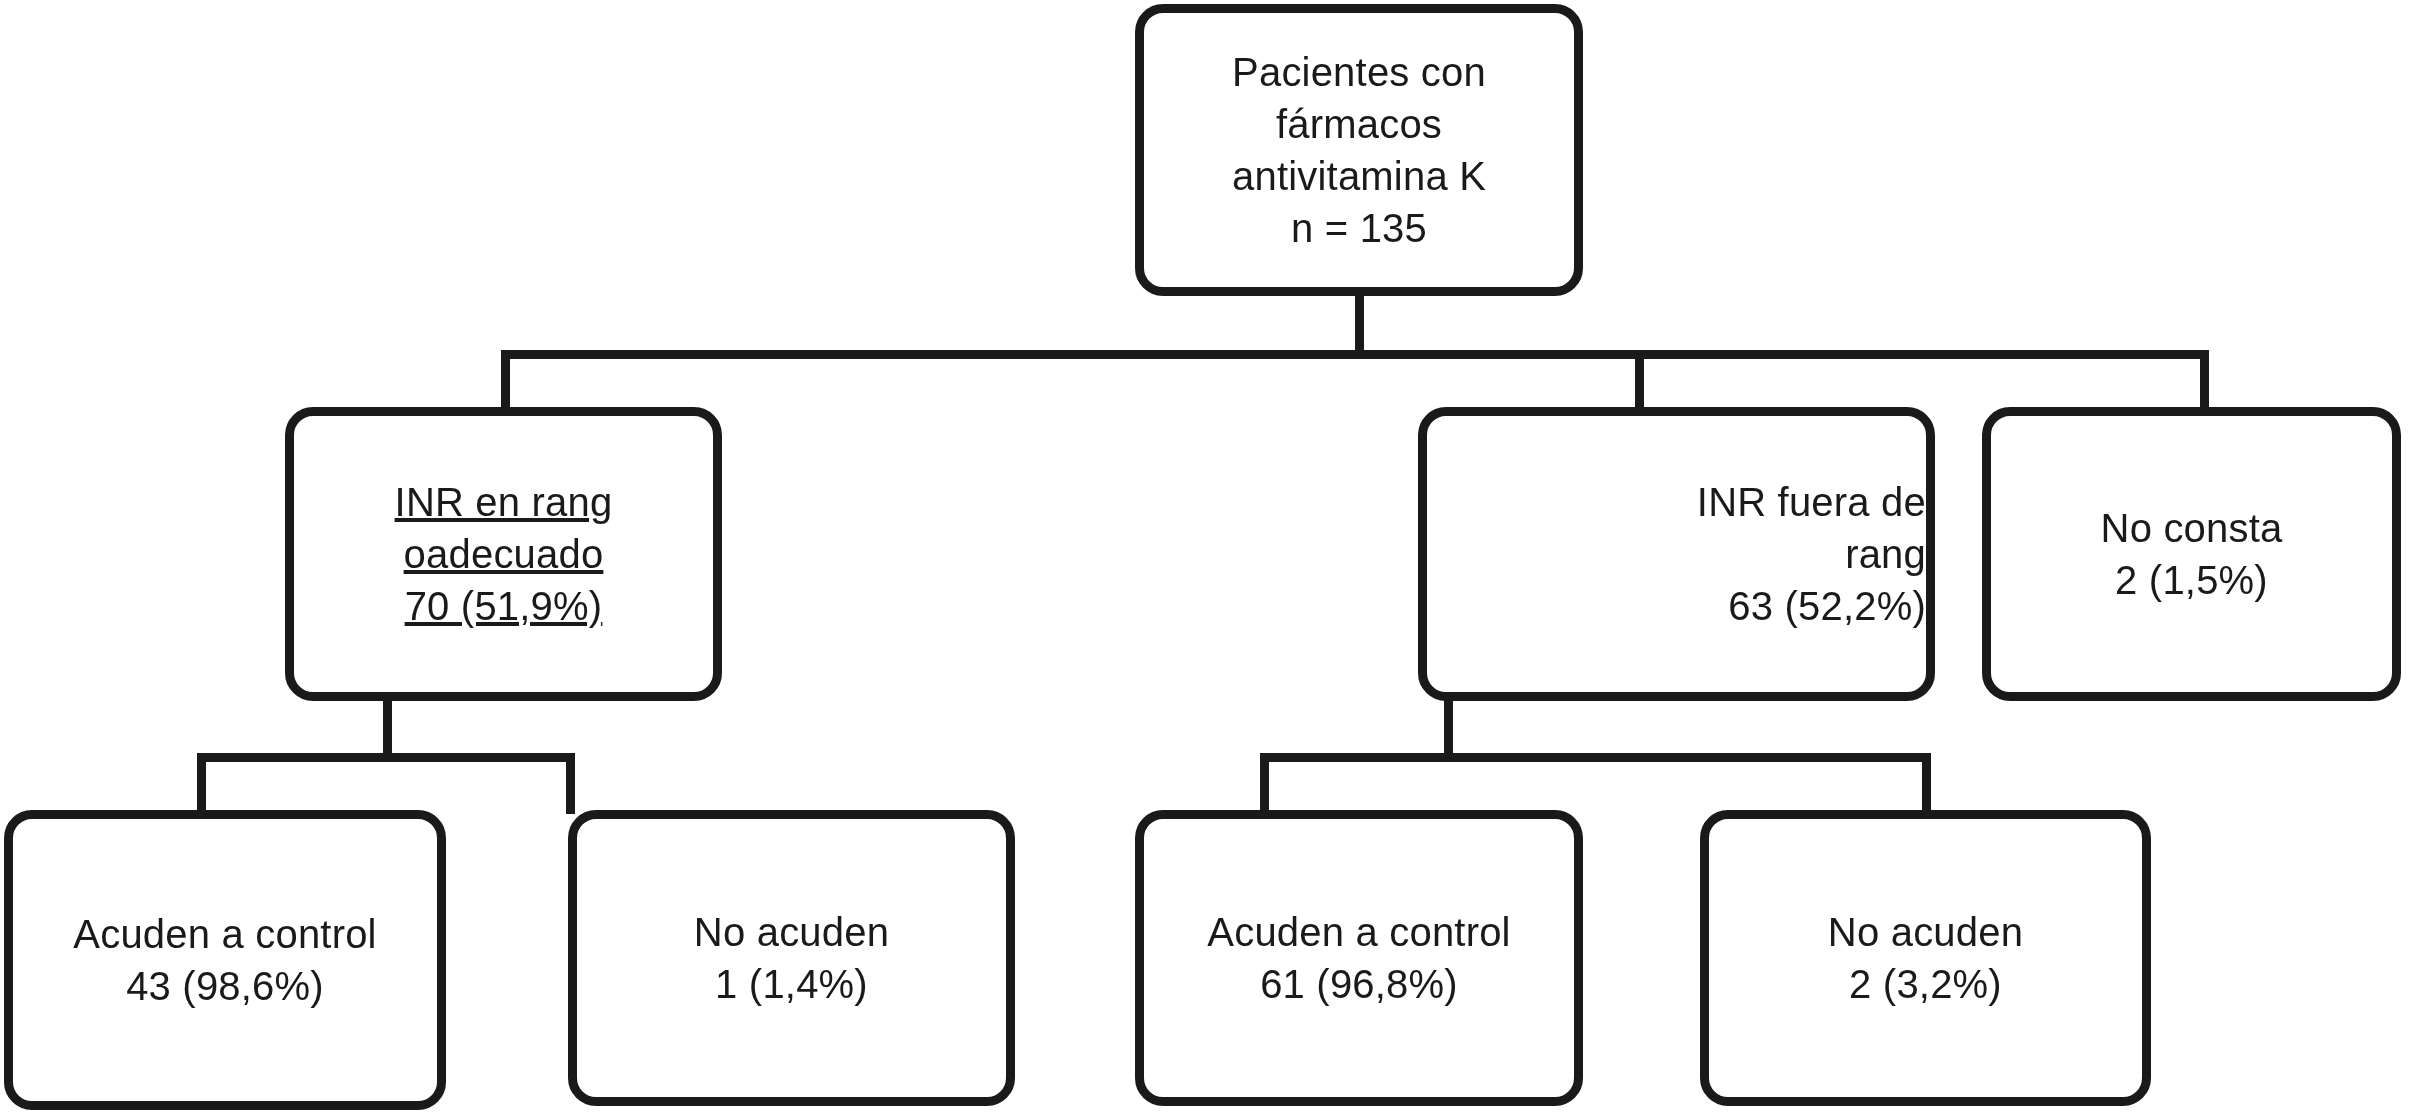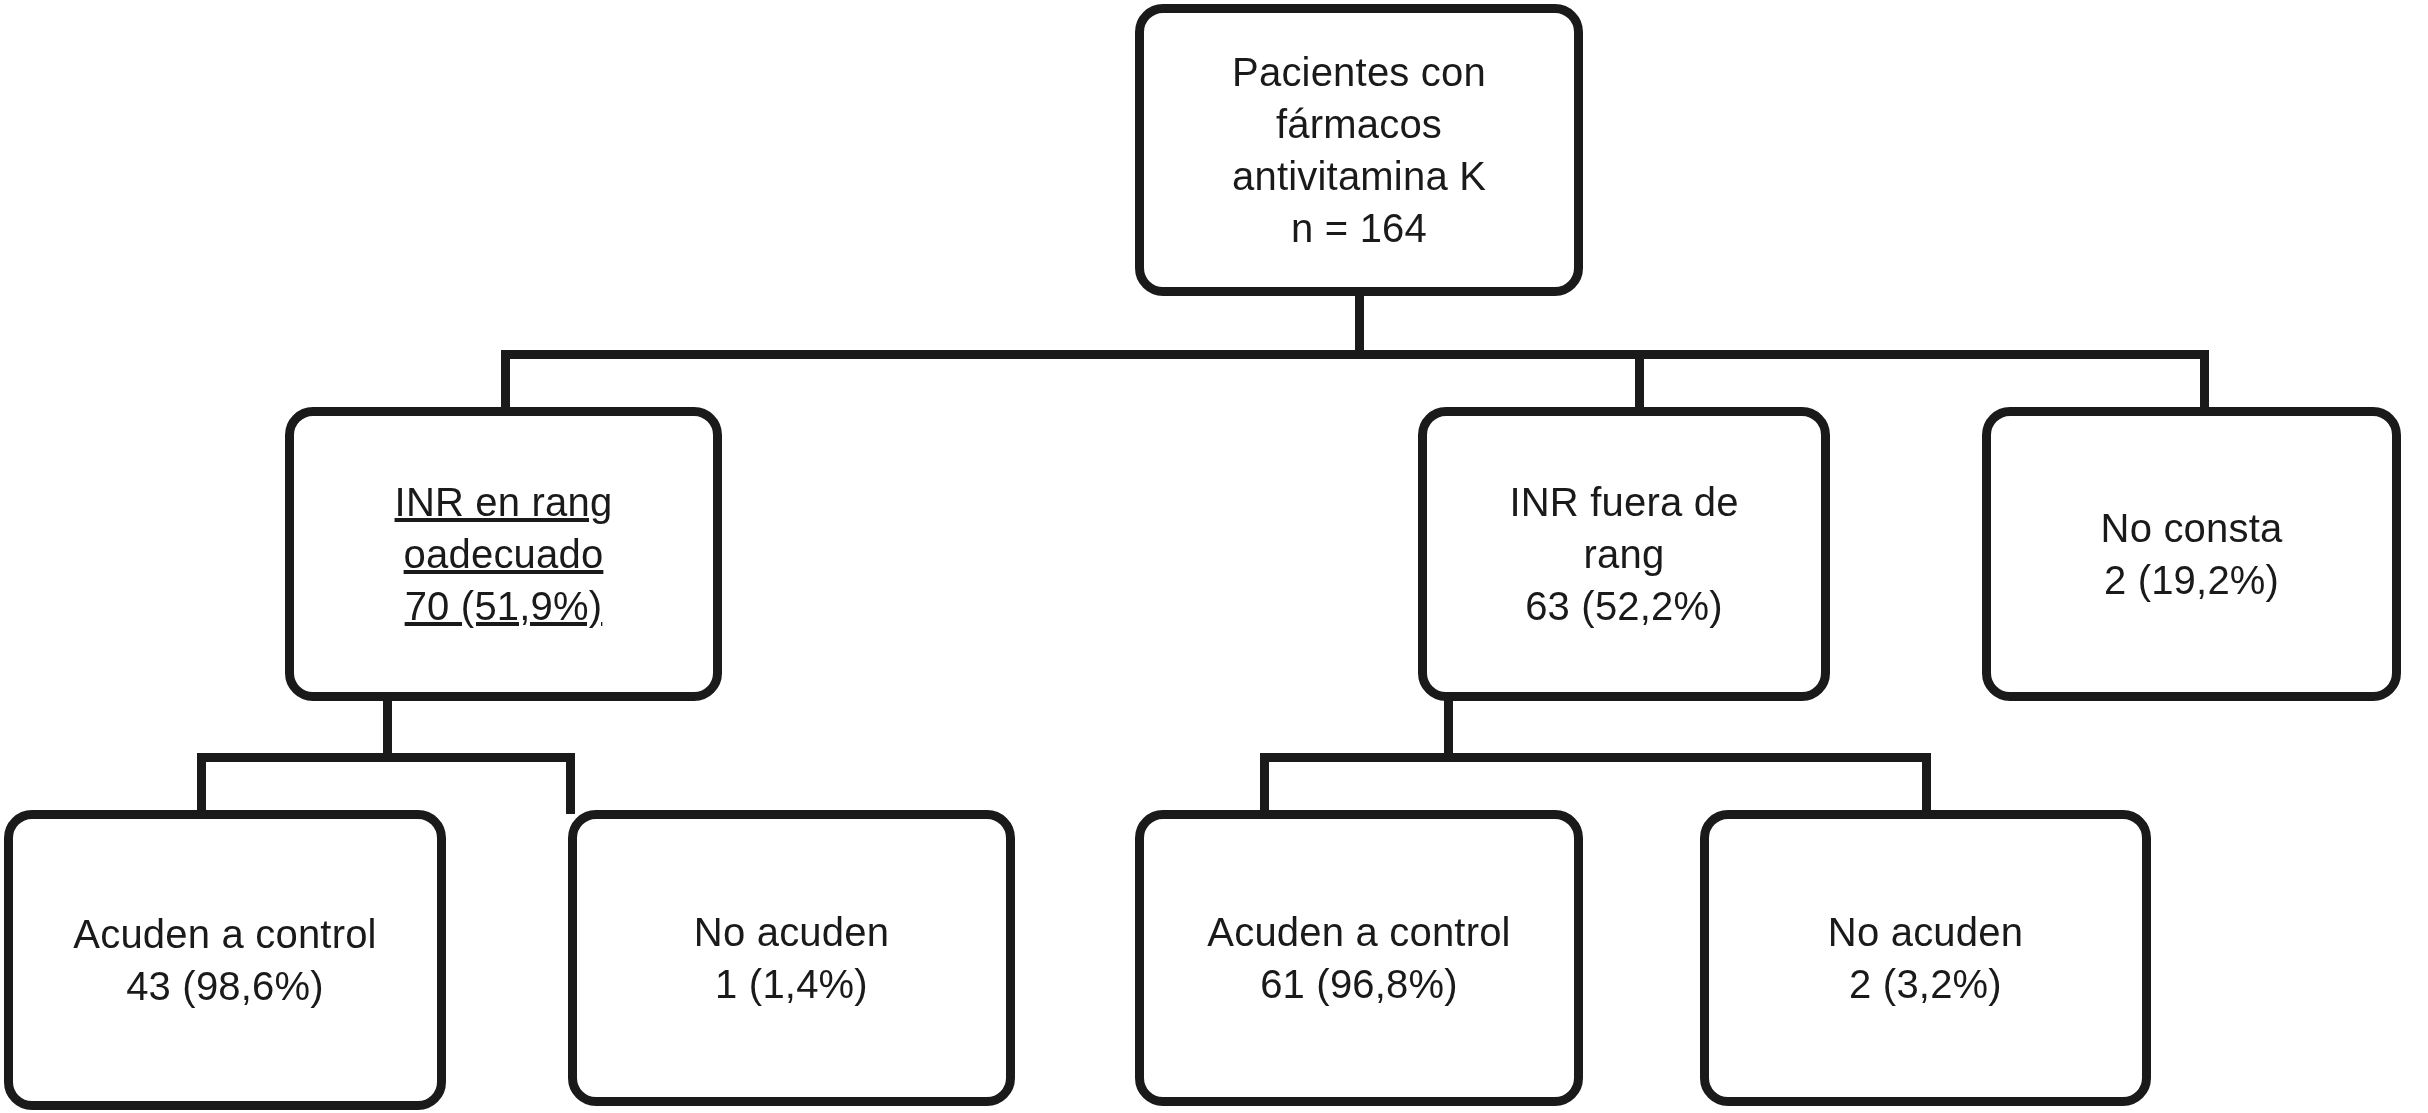--- a/index.html
+++ b/index.html
@@ -33,21 +33,21 @@
     font-size: 40px;
     line-height: 1.30;
     letter-spacing: 0.2px;
     z-index: 2;
   }
   .node .ln { display: block; white-space: nowrap; }
 
   
   #node-root        { left: 1135px; top: 4px;   width: 448px; height: 292px; }
   #node-inrange     { left: 285px;  top: 407px; width: 437px; height: 294px; text-decoration: underline; }
-  #node-outrange    { left: 1418px; top: 407px; width: 412px; height: 294px; }
+  #node-outrange    { left: 1418px; top: 407px; width: 517px; height: 294px; align-items: flex-end; }
   #node-unknown     { left: 1982px; top: 407px; width: 419px; height: 294px; }
   #node-attend-l    { left: 4px;    top: 810px; width: 442px; height: 300px; }
   #node-noattend-l  { left: 568px;  top: 810px; width: 447px; height: 296px; }
   #node-attend-r    { left: 1135px; top: 810px; width: 448px; height: 296px; }
   #node-noattend-r  { left: 1700px; top: 810px; width: 451px; height: 296px; }
 
   
   .conn {
     position: absolute;
     background: #1a1a1a;
@@ -95,38 +95,38 @@
 
   <div class="conn vline" id="conn-stem-right"></div>
   <div class="conn hline" id="conn-bus-right"></div>
   <div class="conn vline" id="conn-drop-attend-r"></div>
   <div class="conn vline" id="conn-drop-noattend-r"></div>
 
   <div class="node" id="node-root">
     <span class="ln">Pacientes con</span>
     <span class="ln">fármacos</span>
     <span class="ln">antivitamina K</span>
-    <span class="ln">n = 164</span>
+    <span class="ln">n = 135</span>
   </div>
 
   <div class="node" id="node-inrange">
     <span class="ln">INR en rang</span>
     <span class="ln">oadecuado</span>
     <span class="ln">70 (51,9%)</span>
   </div>
 
   <div class="node" id="node-outrange">
     <span class="ln">INR fuera de</span>
     <span class="ln">rang</span>
     <span class="ln">63 (52,2%)</span>
   </div>
 
   <div class="node" id="node-unknown">
     <span class="ln">No consta</span>
-    <span class="ln">2 (19,2%)</span>
+    <span class="ln">2 (1,5%)</span>
   </div>
 
   <div class="node" id="node-attend-l">
     <span class="ln">Acuden a control</span>
     <span class="ln">43 (98,6%)</span>
   </div>
 
   <div class="node" id="node-noattend-l">
     <span class="ln">No acuden</span>
     <span class="ln">1 (1,4%)</span>

